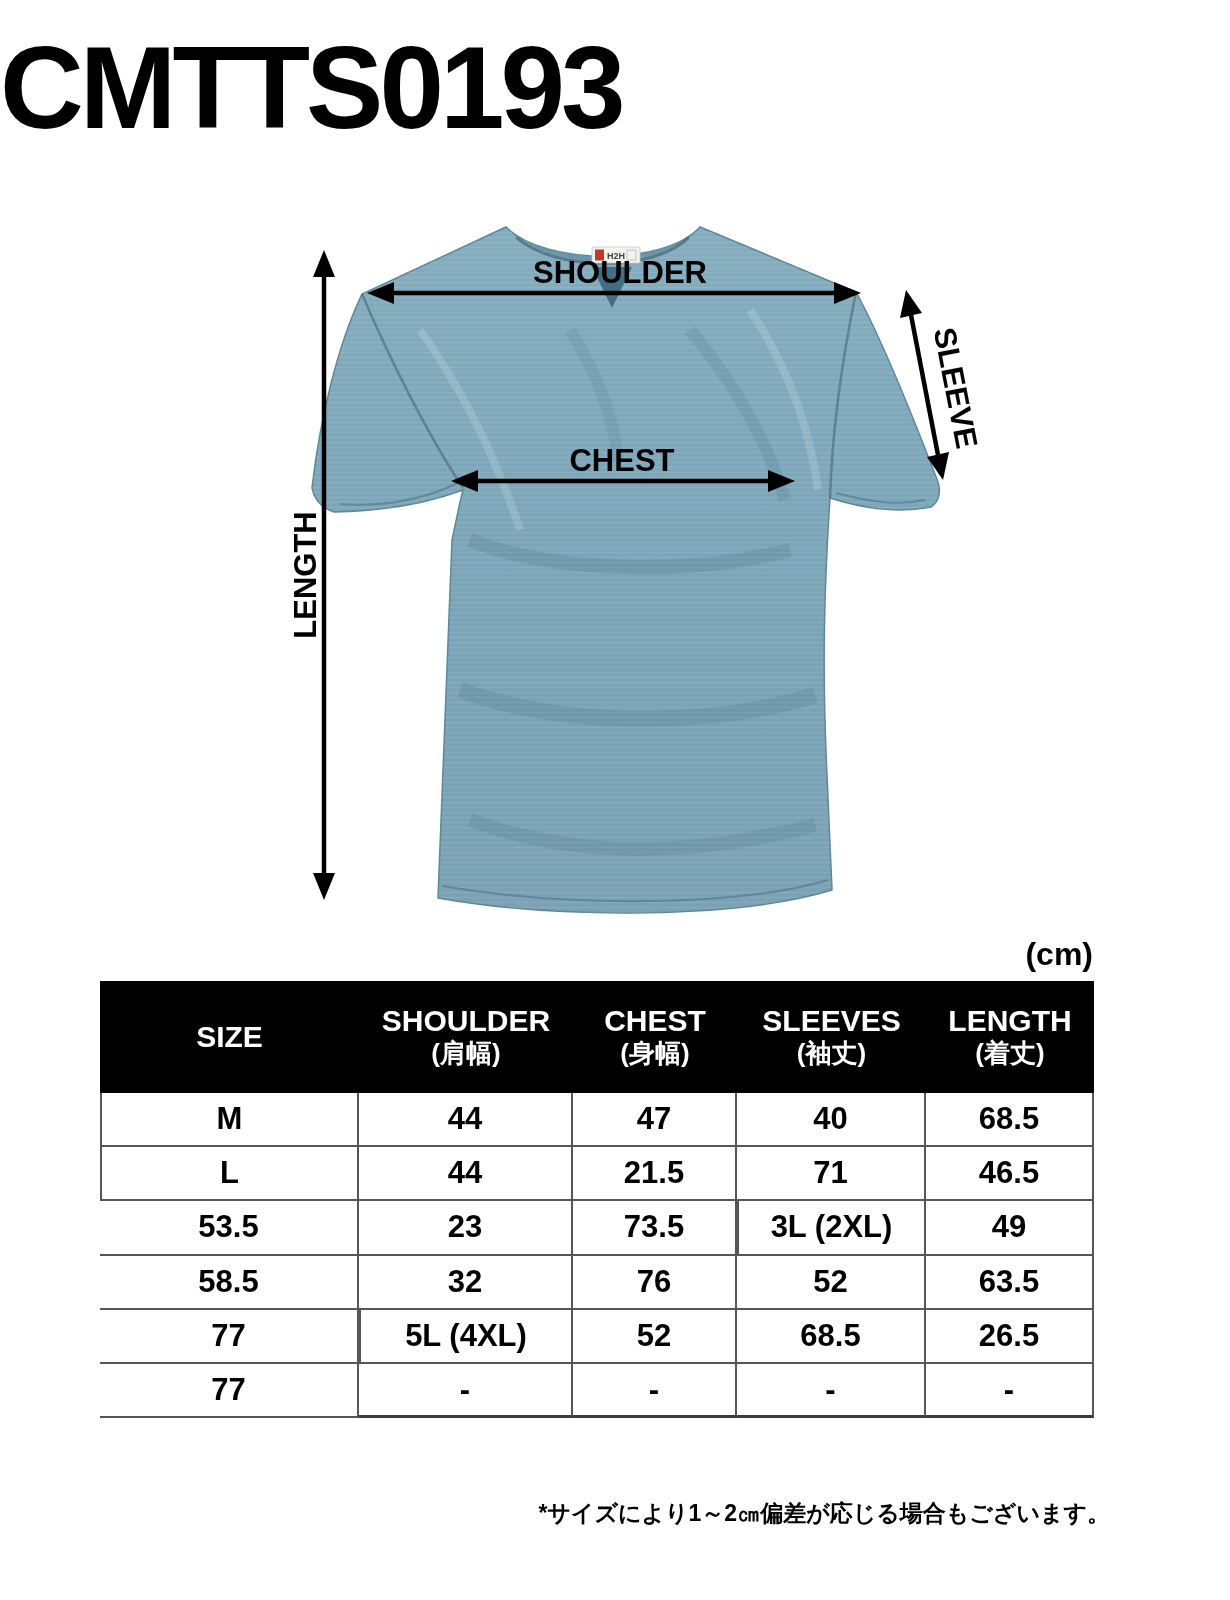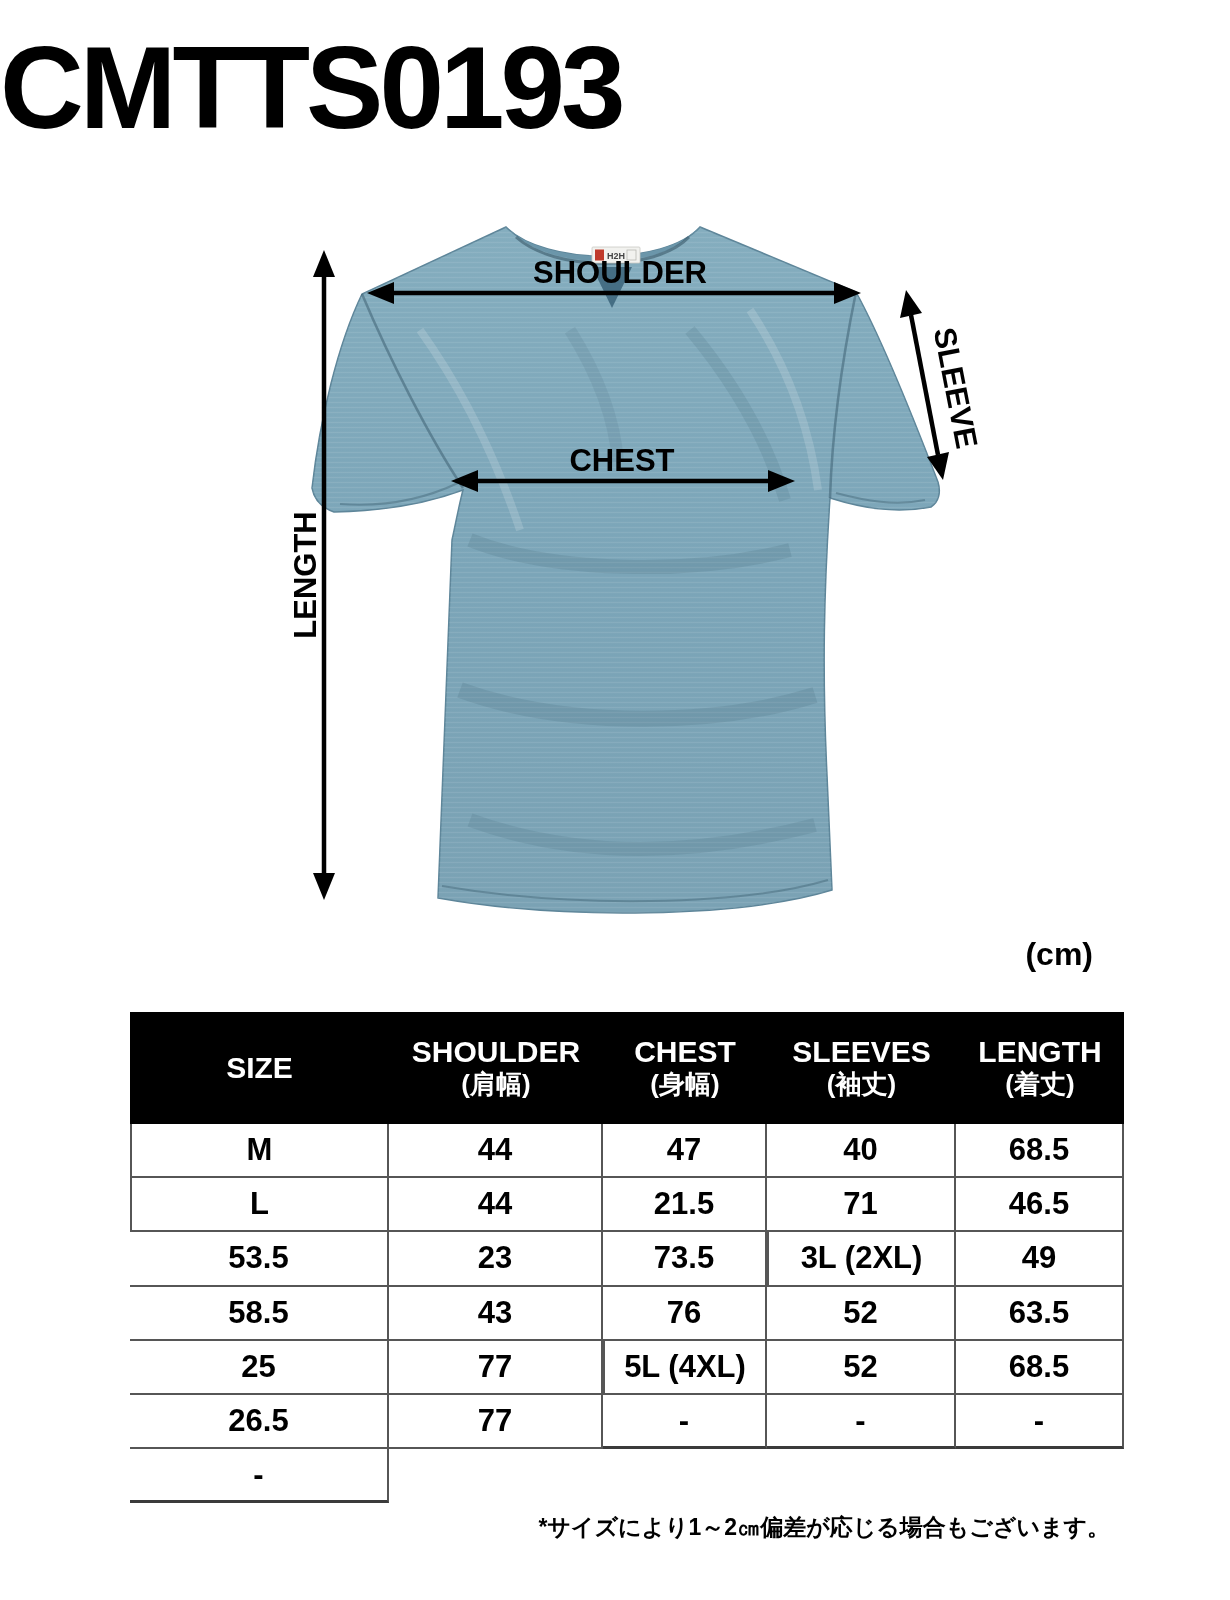--- a/index.html
+++ b/index.html
@@ -11,42 +11,41 @@
   .title{
     position:absolute;top:30px;left:0;width:1212px;text-align:left;
     font-size:116px;font-weight:bold;letter-spacing:-4px;line-height:1.0;
   }
   .diagram{position:absolute;left:270px;top:210px;width:720px;height:720px;}
   .units{
     position:absolute;top:936px;right:137px;
     font-size:32px;font-weight:bold;
   }
   .sizetable{
-    position:absolute;left:130px;top:981px;
+    position:absolute;left:100px;top:981px;
     display:grid;
     grid-template-columns:259px 214px 164px 189px 168px;
     grid-template-rows:112px repeat(7,54.2px);
-    margin-top:31px;
   }
   .hc{
     background:#000;color:#fff;display:flex;flex-direction:column;
     align-items:center;justify-content:center;font-weight:bold;text-align:center;
   }
   .hc .l1{font-size:30px;line-height:1.12;}
   .hc .l2{font-size:26px;line-height:1.22;}
   .bc{
     background:#fff;display:flex;align-items:center;justify-content:center;
     font-size:31px;font-weight:bold;
     border-right:2px solid #565656;border-bottom:2px solid #565656;
   }
   .bc.c0{border-left:2px solid #565656;}
   .bc.br{border-bottom:3px solid #3b3b3b;}
   .footnote{
     position:absolute;top:1498px;right:120px;white-space:nowrap;
-    font-size:23px;font-weight:bold;margin-top:14px;
+    font-size:23px;font-weight:bold;
   }
   svg text.arrlabel{
     font-family:"Liberation Sans","DejaVu Sans",sans-serif;
     font-size:31px;font-weight:bold;fill:#000;
   }
   svg text.tagtxt{
     font-family:"Liberation Sans","DejaVu Sans",sans-serif;
     font-size:9px;font-weight:bold;fill:#444;
   }
 </style>
@@ -192,26 +191,25 @@
   <div class="bc">71</div>
 
   <div class="bc">46.5</div>
   <div class="bc">53.5</div>
   <div class="bc">23</div>
   <div class="bc">73.5</div>
 
   <div class="bc c0">3L (2XL)</div>
   <div class="bc">49</div>
   <div class="bc">58.5</div>
-  <div class="bc">43</div>
+  <div class="bc">32</div>
   <div class="bc">76</div>
 
   <div class="bc">52</div>
   <div class="bc">63.5</div>
-  <div class="bc">25</div>
   <div class="bc">77</div>
 
   <div class="bc c0">5L (4XL)</div>
   <div class="bc">52</div>
   <div class="bc">68.5</div>
   <div class="bc">26.5</div>
   <div class="bc">77</div>
 
   <div class="bc br">-</div>
   <div class="bc br">-</div>

